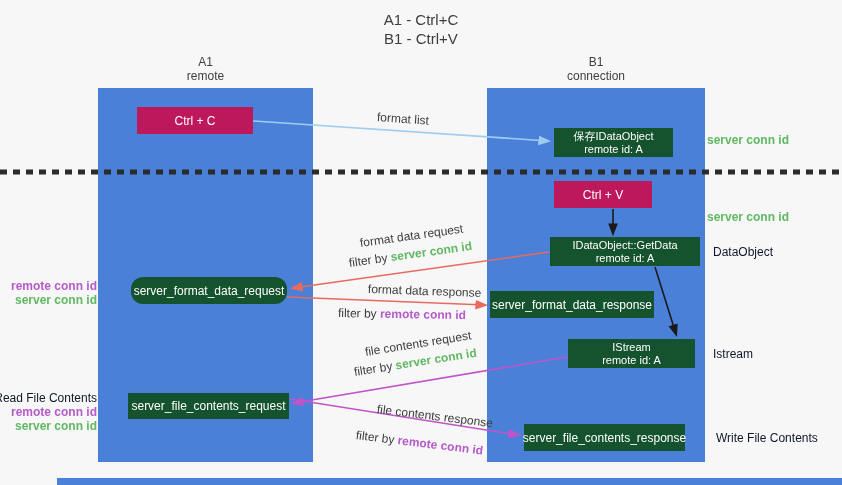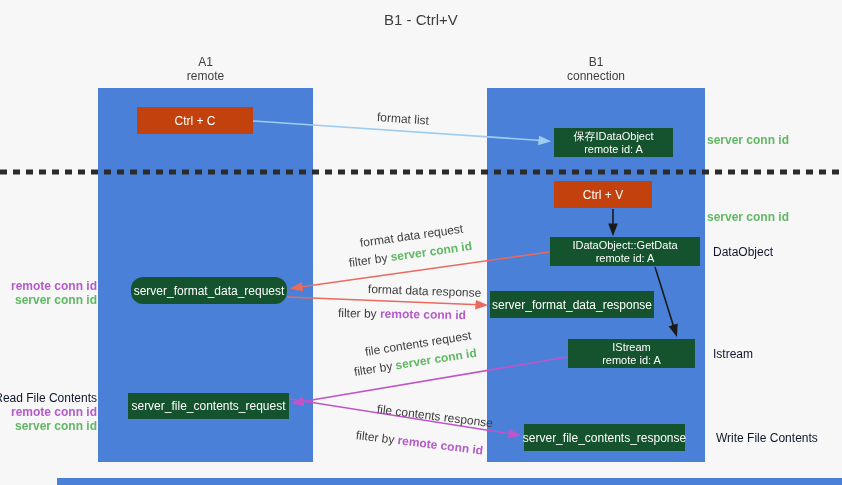--- a/index.html
+++ b/index.html
@@ -2,39 +2,40 @@
 <html><head>
 <meta charset="utf-8">
 <style>
   html,body{margin:0;padding:0;}
   body{font-family:"Liberation Sans","DejaVu Sans",sans-serif;background:#ffffff;}
   .canvas{position:relative;width:842px;height:485px;background:#f7f7f8;overflow:hidden;}
   .col{position:absolute;top:88px;height:374px;background:#4a80d8;}
   .col-header{position:absolute;top:55px;text-align:center;font-size:12px;line-height:14px;color:#3f3f3f;}
   .title{position:absolute;left:301px;top:10px;width:240px;text-align:center;font-size:15px;line-height:19px;color:#3d3d3d;}
   .node{position:absolute;display:flex;flex-direction:column;align-items:center;justify-content:center;color:#ffffff;font-size:12px;text-align:center;z-index:3;}
-  .node.green{background:#c2410c;}
+  .node.green{background:#be185d;}
   .node.orange{background:#14532d;}
   .node .l2{font-size:11px;line-height:13px;}
   .node .l1{font-size:11px;line-height:13px;}
   .lbl{position:absolute;font-size:12px;color:#3d3d3d;white-space:nowrap;transform-origin:0 50%;z-index:4;}
   .green-t{color:#61b863;font-weight:bold;}
   .purple-t{color:#b55bc9;font-weight:bold;}
   .gray-t{color:#0f172a;}
   .side-right{position:absolute;white-space:nowrap;font-size:12px;z-index:4;}
   .side-left{position:absolute;text-align:right;font-size:12px;line-height:14px;white-space:nowrap;z-index:4;}
   svg.overlay{position:absolute;left:0;top:0;z-index:2;pointer-events:none;}
   .bottom-strip{position:absolute;left:57px;top:478px;width:785px;height:7px;background:#4a80d8;z-index:1;}
 </style>
 </head>
 <body>
 
 <div class="canvas">
 
   <div class="title">
+    <div>A1 - Ctrl+C</div>
     <div>B1 - Ctrl+V</div>
   </div>
 
   <div class="col-header" style="left:98px;width:215px;">
     <div>A1</div>
     <div>remote</div>
   </div>
   <div class="col-header" style="left:487px;width:218px;">
     <div>B1</div>
     <div>connection</div>

